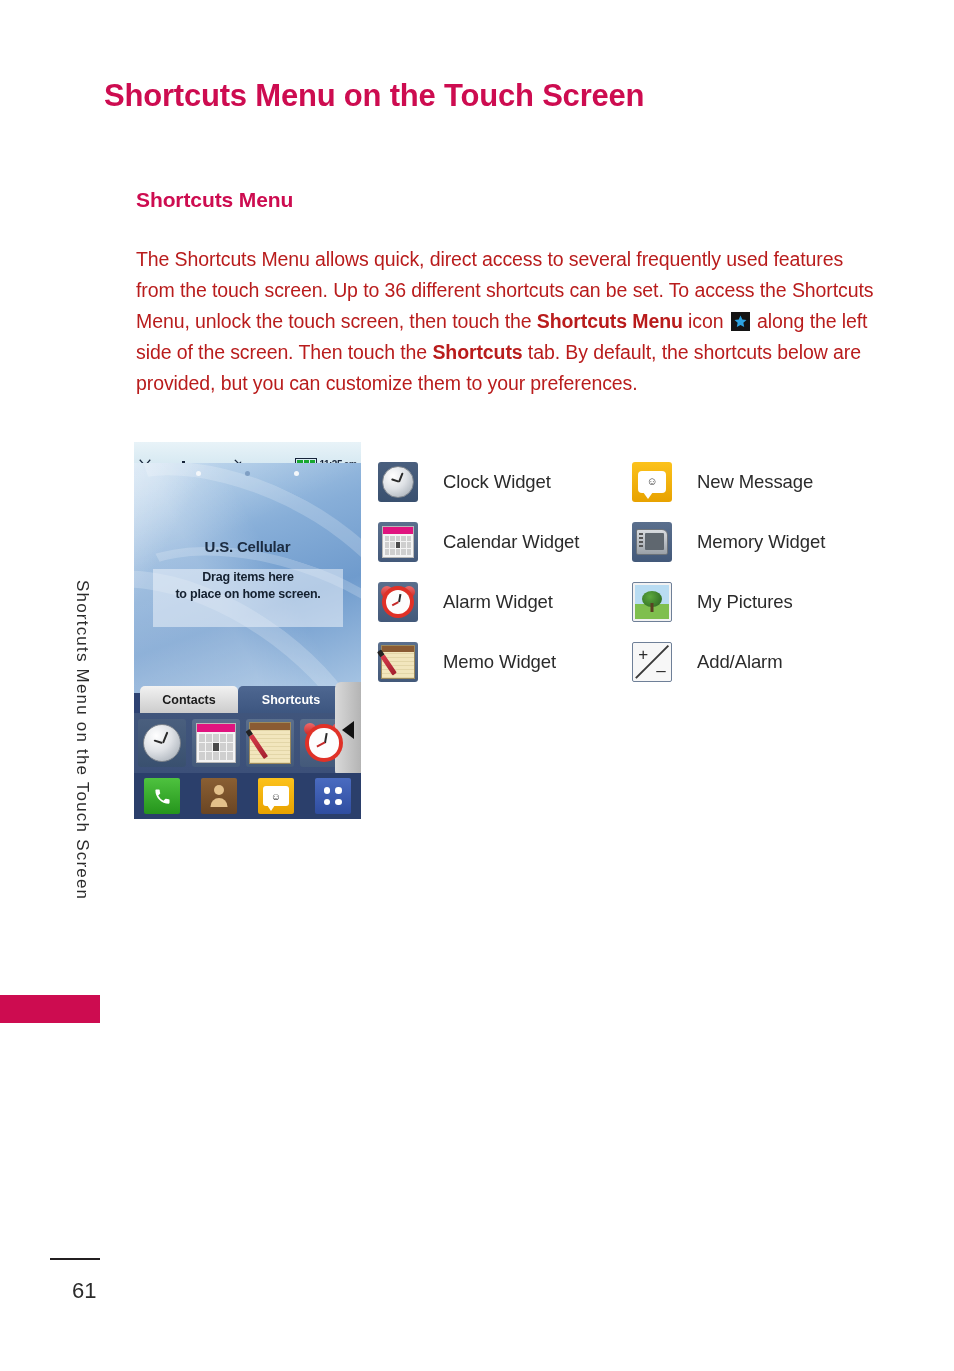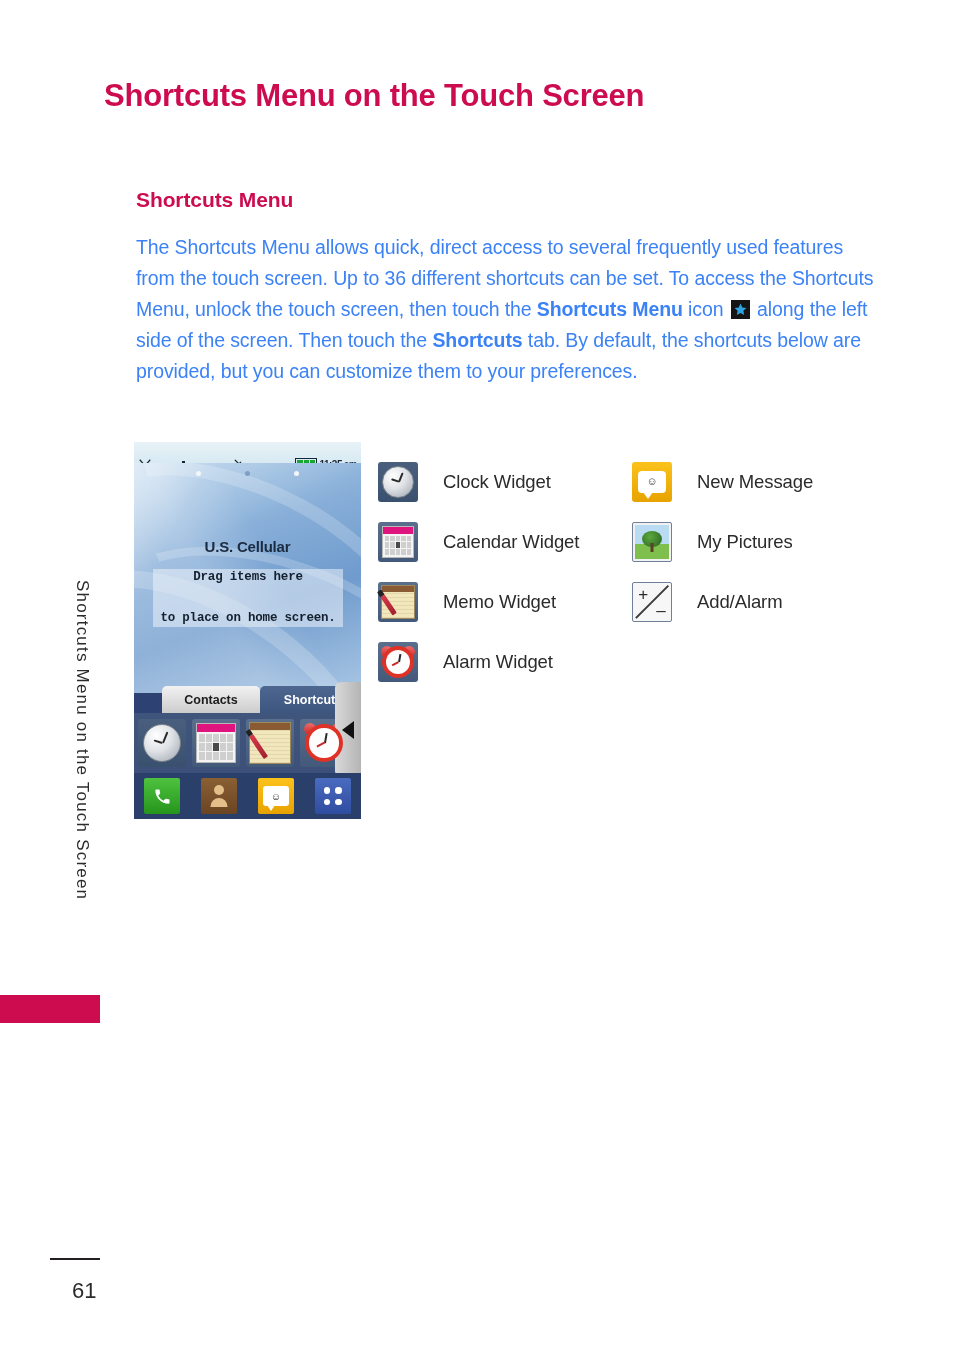--- a/index.html
+++ b/index.html
@@ -37,25 +37,25 @@
     font-size: 21px;
     font-weight: bold;
     color: #cd0c50;
     letter-spacing: -0.1px;
   }
 
   
   .body-copy {
     position: absolute;
     left: 136px;
-    top: 232px;
+    top: 244px;
     width: 740px;
     font-size: 19.5px;
     line-height: 31px;
-    color: #3b82f6;
+    color: #b91c1c;
     letter-spacing: -0.1px;
   }
   .body-copy b { font-weight: bold; }
 
   
   .inline-star {
     display: inline-block;
     width: 19px;
     height: 19px;
     background: #141414;
@@ -185,34 +185,33 @@
     font-size: 15px; font-weight: bold;
     color: #1b2b40;
     letter-spacing: -0.2px;
   }
   .drop-zone {
     position: absolute;
     left: 19px; top: 106px;
     width: 190px; height: 58px;
     background: rgba(236,243,250,0.55);
     display: flex; flex-direction: column;
-    align-items: center; justify-content: space-between;
+    align-items: center; justify-content: flex-start;
     color: #14202f;
     font-size: 12.5px;
     font-weight: bold;
     line-height: 17px;
     text-align: center;
     letter-spacing: -0.2px;
-    font-family: Liberation Mono, monospace;
   }
 
   
   .phone-tabs {
     position: absolute; left: 0; top: 244px;
-    width: 100%; height: 27px; margin-left: 22px;
+    width: 100%; height: 27px;
   }
   .tab {
     position: absolute; top: 0;
     height: 27px;
     display: flex; align-items: center; justify-content: center;
     font-size: 12.5px; font-weight: bold;
     border-radius: 5px 5px 0 0;
   }
   .tab.inactive {
     left: 6px; width: 98px;
@@ -726,57 +725,65 @@
                 <i></i>
               </div>
             </div>
           </div>
       </div>
       <div class="sc-label">Calendar Widget</div>
     </div>
 
     <div class="sc-item">
       <div class="sc-icon">
-        <div class="ic ic-memo">
-            <div class="pad">
-              <div class="pen"></div>
-            </div>
-          </div>
-      </div>
-      <div class="sc-label">Memo Widget</div>
-    </div>
-
-    <div class="sc-item">
-      <div class="sc-icon">
         <div class="ic ic-alarm">
             <span class="bell l"></span>
             <span class="bell r"></span>
             <div class="body">
               <div class="face2"></div>
             </div>
           </div>
       </div>
       <div class="sc-label">Alarm Widget</div>
     </div>
 
+    <div class="sc-item">
+      <div class="sc-icon">
+        <div class="ic ic-memo">
+            <div class="pad">
+              <div class="pen"></div>
+            </div>
+          </div>
+      </div>
+      <div class="sc-label">Memo Widget</div>
+    </div>
+
   </div>
 
   <div class="sc-col right">
 
     <div class="sc-item">
       <div class="sc-icon">
         <div class="ic ic-msg">
             <div class="bub">
               <span class="smiley">☺</span>
             </div>
           </div>
       </div>
       <div class="sc-label">New Message</div>
     </div>
 
+    <div class="sc-item">
+      <div class="sc-icon">
+        <div class="ic ic-mem">
+            <div class="card"></div>
+          </div>
+      </div>
+      <div class="sc-label">Memory Widget</div>
+    </div>
 
     <div class="sc-item">
       <div class="sc-icon">
         <div class="ic ic-pic">
             <div class="photo">
               <div class="tree"></div>
               <div class="trunk"></div>
             </div>
           </div>
       </div>

